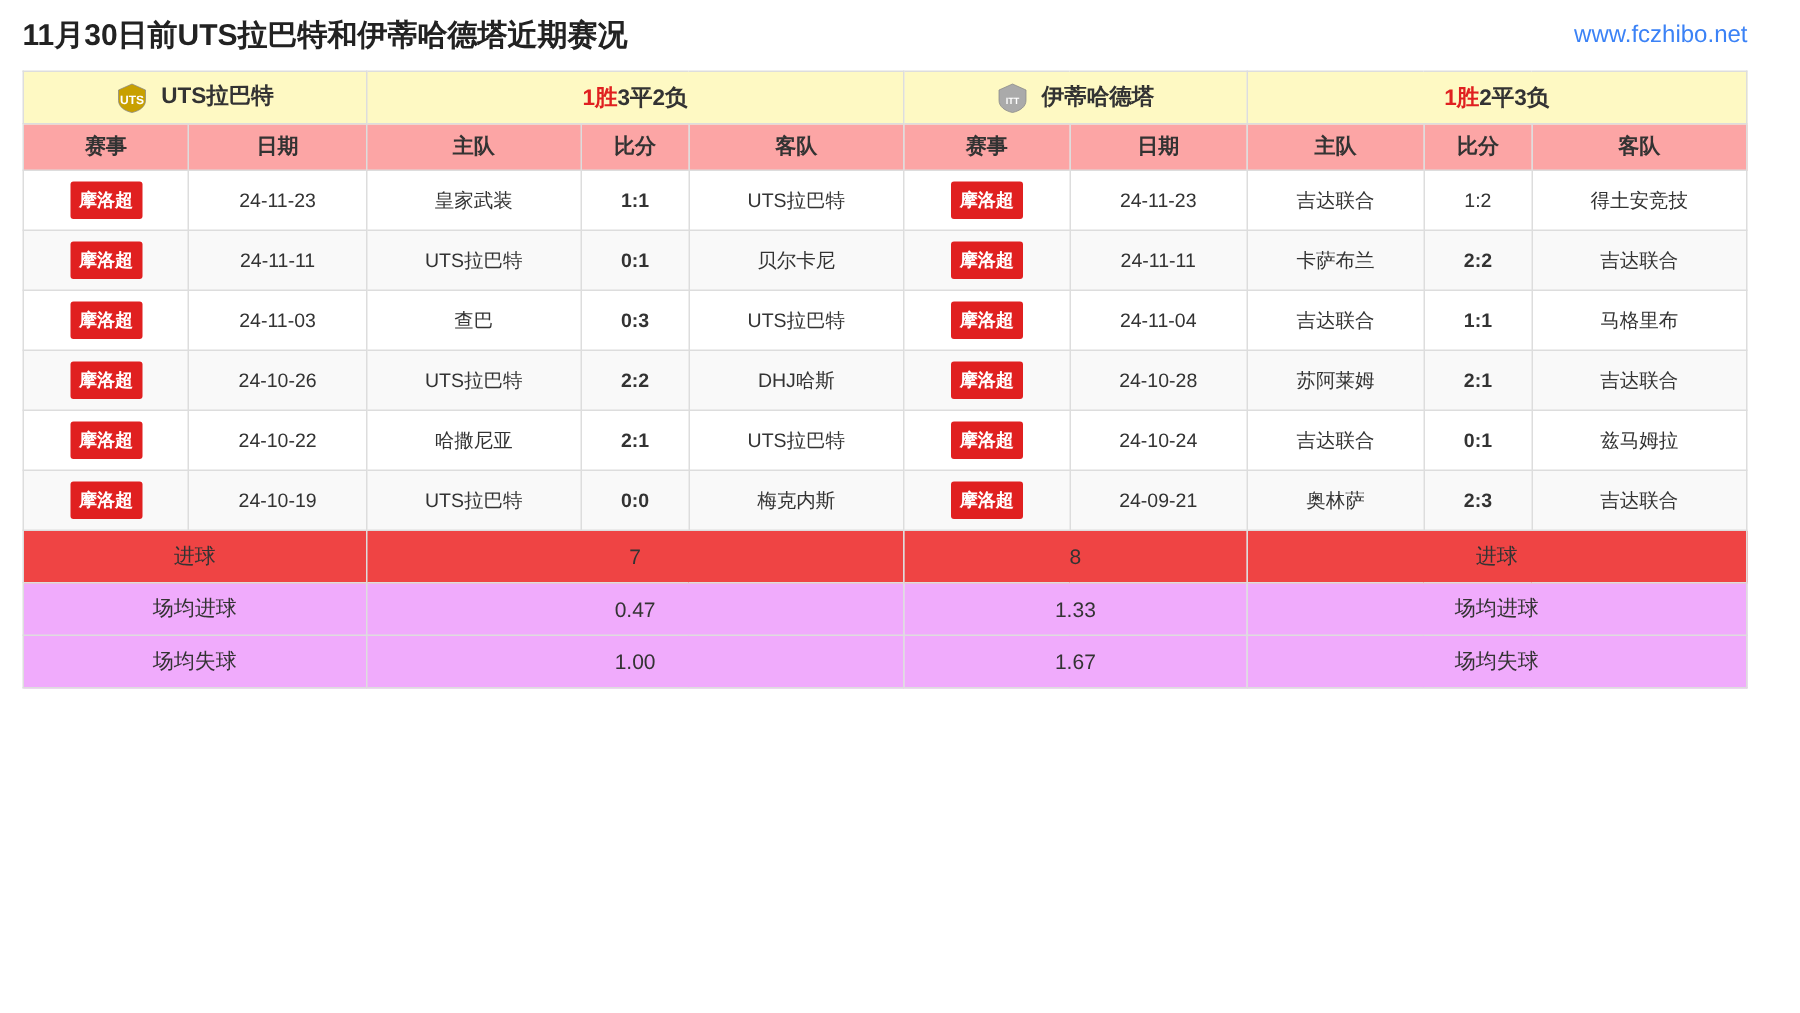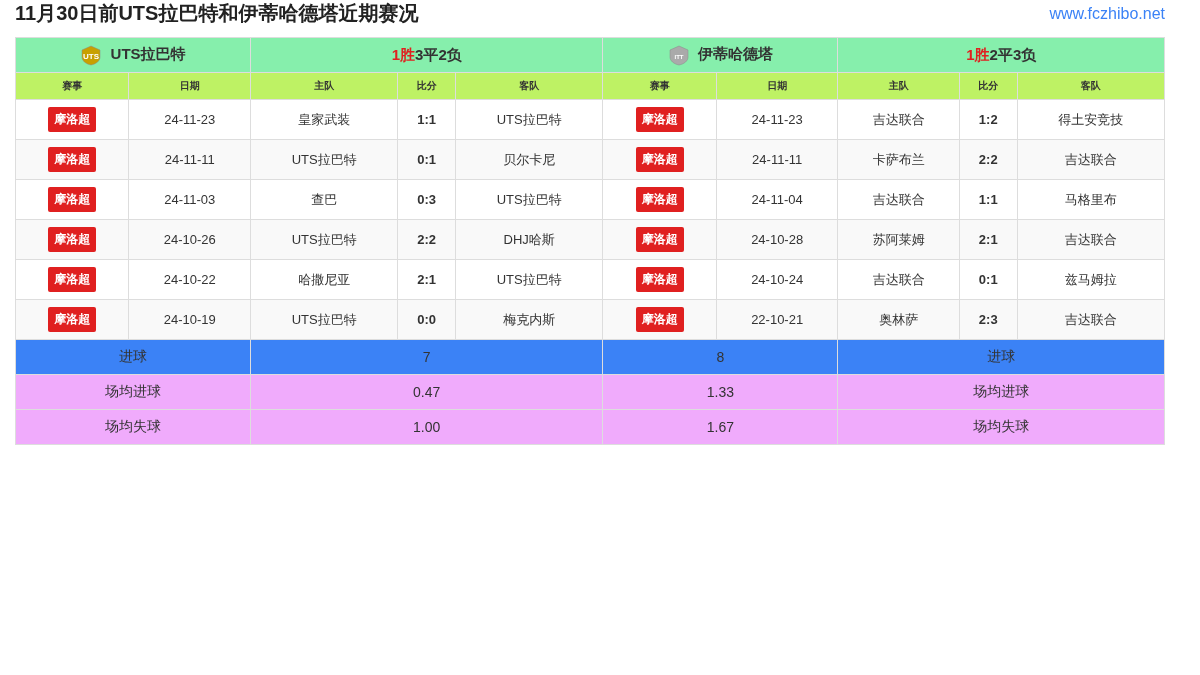--- a/index.html
+++ b/index.html
@@ -6,21 +6,21 @@
     body {
       font-family: "Microsoft YaHei", "SimHei", Arial, sans-serif;
       background: #fff;
       width: 1200px;
       min-height: 675px;
       font-size: 14px;
       color: #333;
     }
     .page-container {
       width: 1180px;
-      padding: 0 15px;
+      padding: 10px 15px;
     }
     .page-header {
       display: flex;
       justify-content: space-between;
       align-items: center;
       margin-bottom: 10px;
     }
     .page-title {
       font-size: 20px;
       font-weight: bold;
@@ -35,45 +35,45 @@
       border-collapse: collapse;
       border: 1px solid #ddd;
     }
     .main-table td, .main-table th {
       border: 1px solid #ddd;
       text-align: center;
       padding: 5px 4px;
       vertical-align: middle;
     }
     .team-header-row td {
-      background: #86efac;
+      background: #fef9c3;
       font-size: 15px;
       font-weight: bold;
       padding: 6px 4px;
     }
     .record-win { color: #e02020; font-weight: bold; }
     .record-normal { color: #333; }
     .col-header-row td {
-      background: #bef264;
+      background: #fca5a5;
       font-weight: bold;
-      font-size: 10px;
+      font-size: 14px;
       padding: 6px 4px;
     }
     .data-row td {
       padding: 7px 4px;
       font-size: 13px;
     }
     .data-row:nth-child(odd) td {
       background: #fff;
     }
     .data-row:nth-child(even) td {
       background: #f9f9f9;
     }
     .stats-row td {
-      background: #3b82f6;
+      background: #ef4444;
       font-size: 14px;
       padding: 8px 4px;
     }
     .stats-row.alt td {
       background: #f0abfc;
     }
     .team-icon {
       display: inline-block;
       width: 22px;
       height: 22px;
@@ -139,21 +139,21 @@
       </td>
       <td>24-11-23</td>
       <td>皇家武装</td>
       <td style="font-weight:bold;">1:1</td>
       <td>UTS拉巴特</td>
       <td>
         <span style="background:#e02020;color:#fff;padding:4px 6px;font-weight:bold;font-size:12px;display:inline-block;border-radius:2px;">摩洛超</span>
       </td>
       <td>24-11-23</td>
       <td>吉达联合</td>
-      <td style="font-weight:bold;">1:2</td>
+      <td style="font-weight:normal;">1:2</td>
       <td>得土安竞技</td>
     </tr>
         <tr class="data-row">
       <td>
         <span style="background:#e02020;color:#fff;padding:4px 6px;font-weight:bold;font-size:12px;display:inline-block;border-radius:2px;">摩洛超</span>
       </td>
       <td>24-11-11</td>
       <td>UTS拉巴特</td>
       <td style="font-weight:bold;">0:1</td>
       <td>贝尔卡尼</td>
@@ -217,21 +217,21 @@
       <td>
         <span style="background:#e02020;color:#fff;padding:4px 6px;font-weight:bold;font-size:12px;display:inline-block;border-radius:2px;">摩洛超</span>
       </td>
       <td>24-10-19</td>
       <td>UTS拉巴特</td>
       <td style="font-weight:bold;margin-left:41px;">0:0</td>
       <td>梅克内斯</td>
       <td>
         <span style="background:#e02020;color:#fff;padding:4px 6px;font-weight:bold;font-size:12px;display:inline-block;border-radius:2px;">摩洛超</span>
       </td>
-      <td>22-10-21</td>
+      <td>24-09-21</td>
       <td>奥林萨</td>
       <td style="font-weight:bold;">2:3</td>
       <td>吉达联合</td>
     </tr>
       </tbody>
 
     <tbody>
         <tr class="stats-row">
       <td colspan="2">进球</td>
       <td colspan="3">7</td>

